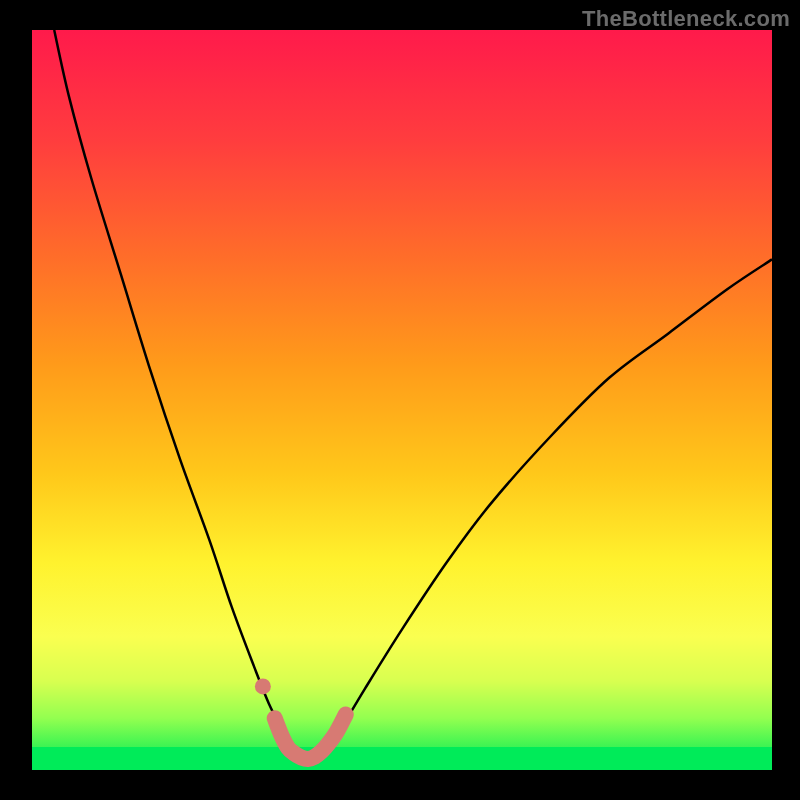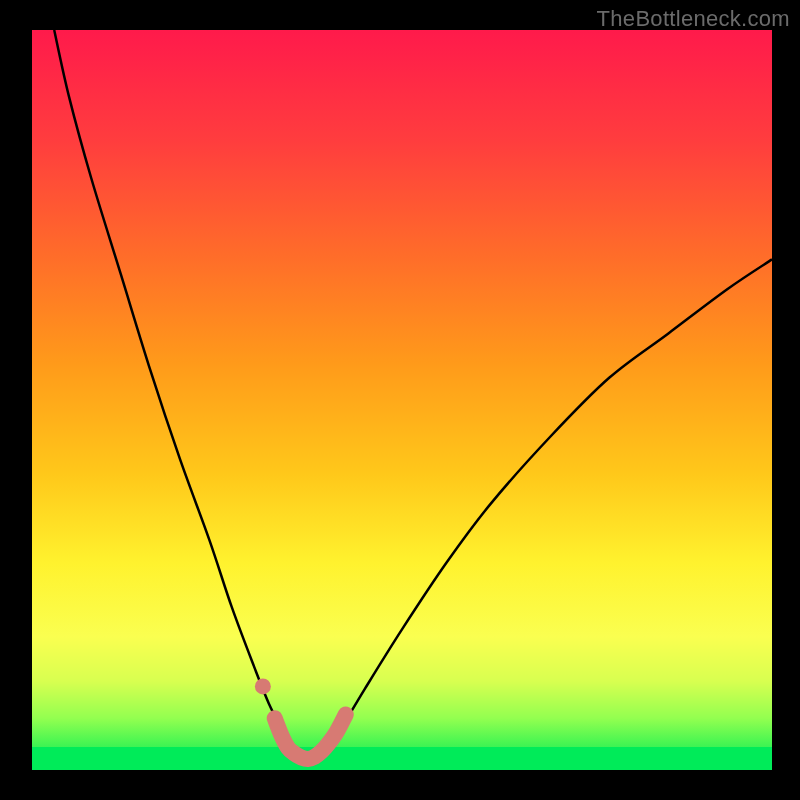--- a/index.html
+++ b/index.html
@@ -9,20 +9,21 @@
     height: 800px;
     background: #000;
     overflow: hidden;
     font-family: Arial, Helvetica, sans-serif;
   }
   #container {
     position: relative;
     width: 800px;
     height: 636px;
     background: #000;
+    font-weight: bold;
   }
   #watermark {
     position: absolute;
     top: 6px;
     right: 10px;
     color: #6b6b6b;
     font-size: 22px;
     z-index: 20;
     letter-spacing: 0.3px;
   }

